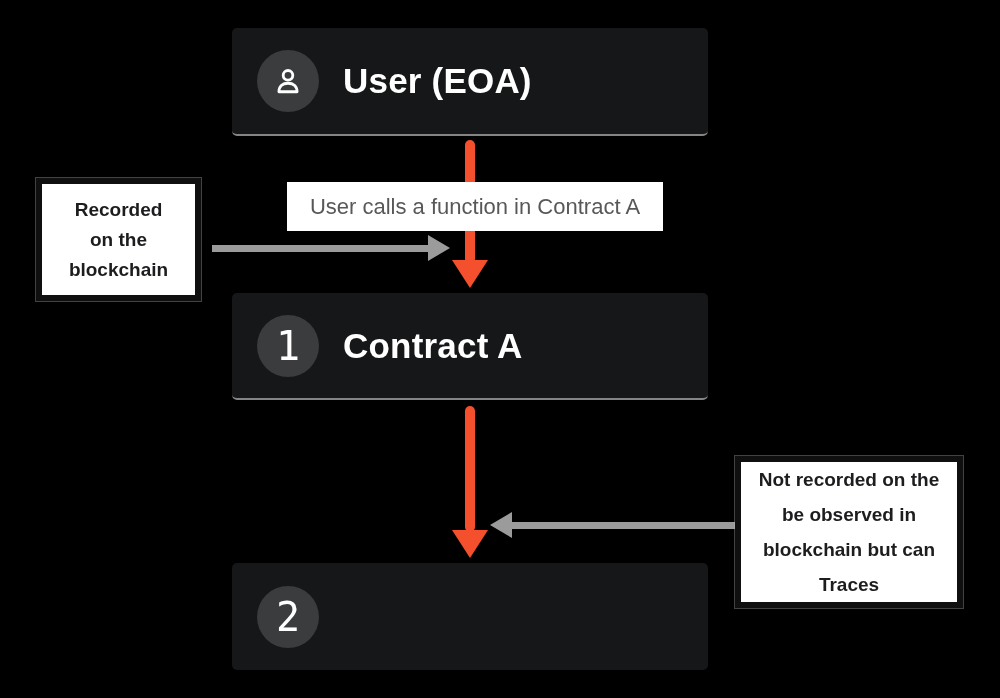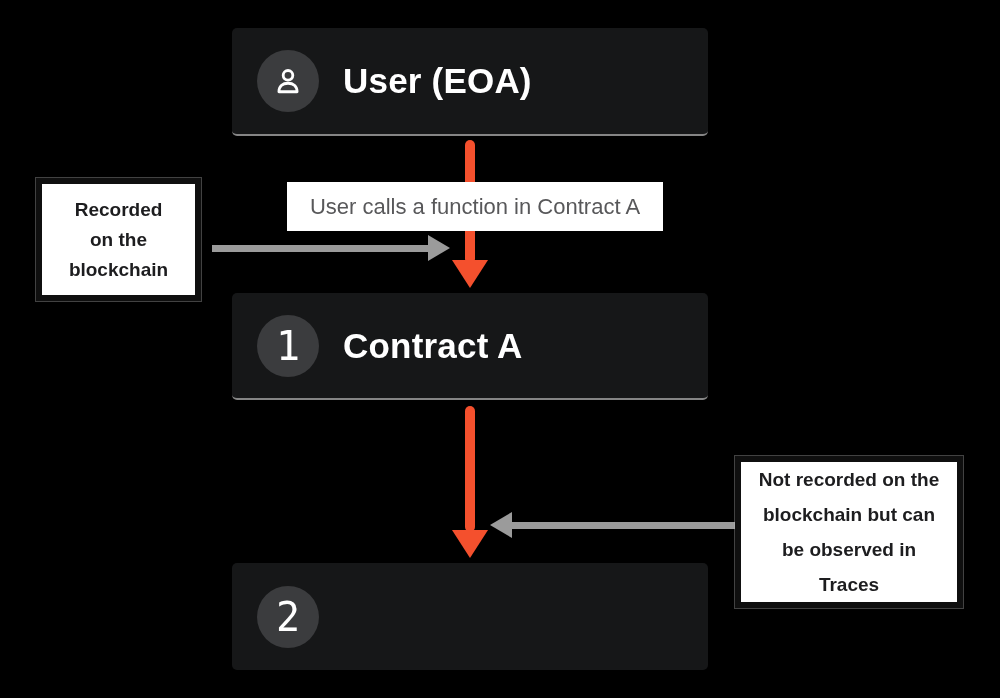--- a/index.html
+++ b/index.html
@@ -101,22 +101,22 @@
 
   <div class="o-stem" style="left:465px;top:406px;height:126px;"></div>
   <div class="o-head" style="left:452px;top:530px;"></div>
 
 
   <div class="g-head-left" style="left:490px;top:512px;"></div>
   <div class="g-shaft" style="left:512px;top:522px;width:223px;"></div>
 
   <div class="annotation ann-right">
     <div class="ln">Not recorded on the</div>
+    <div class="ln">be observed in</div>
     <div class="ln">blockchain but can</div>
-    <div class="ln">be observed in</div>
     <div class="ln">Traces</div>
   </div>
 
   <div class="node" style="top:563px;height:107px;">
     <div class="node-circle">
       <div class="node-badge">2</div>
     </div>
   </div>
 
 </div>

